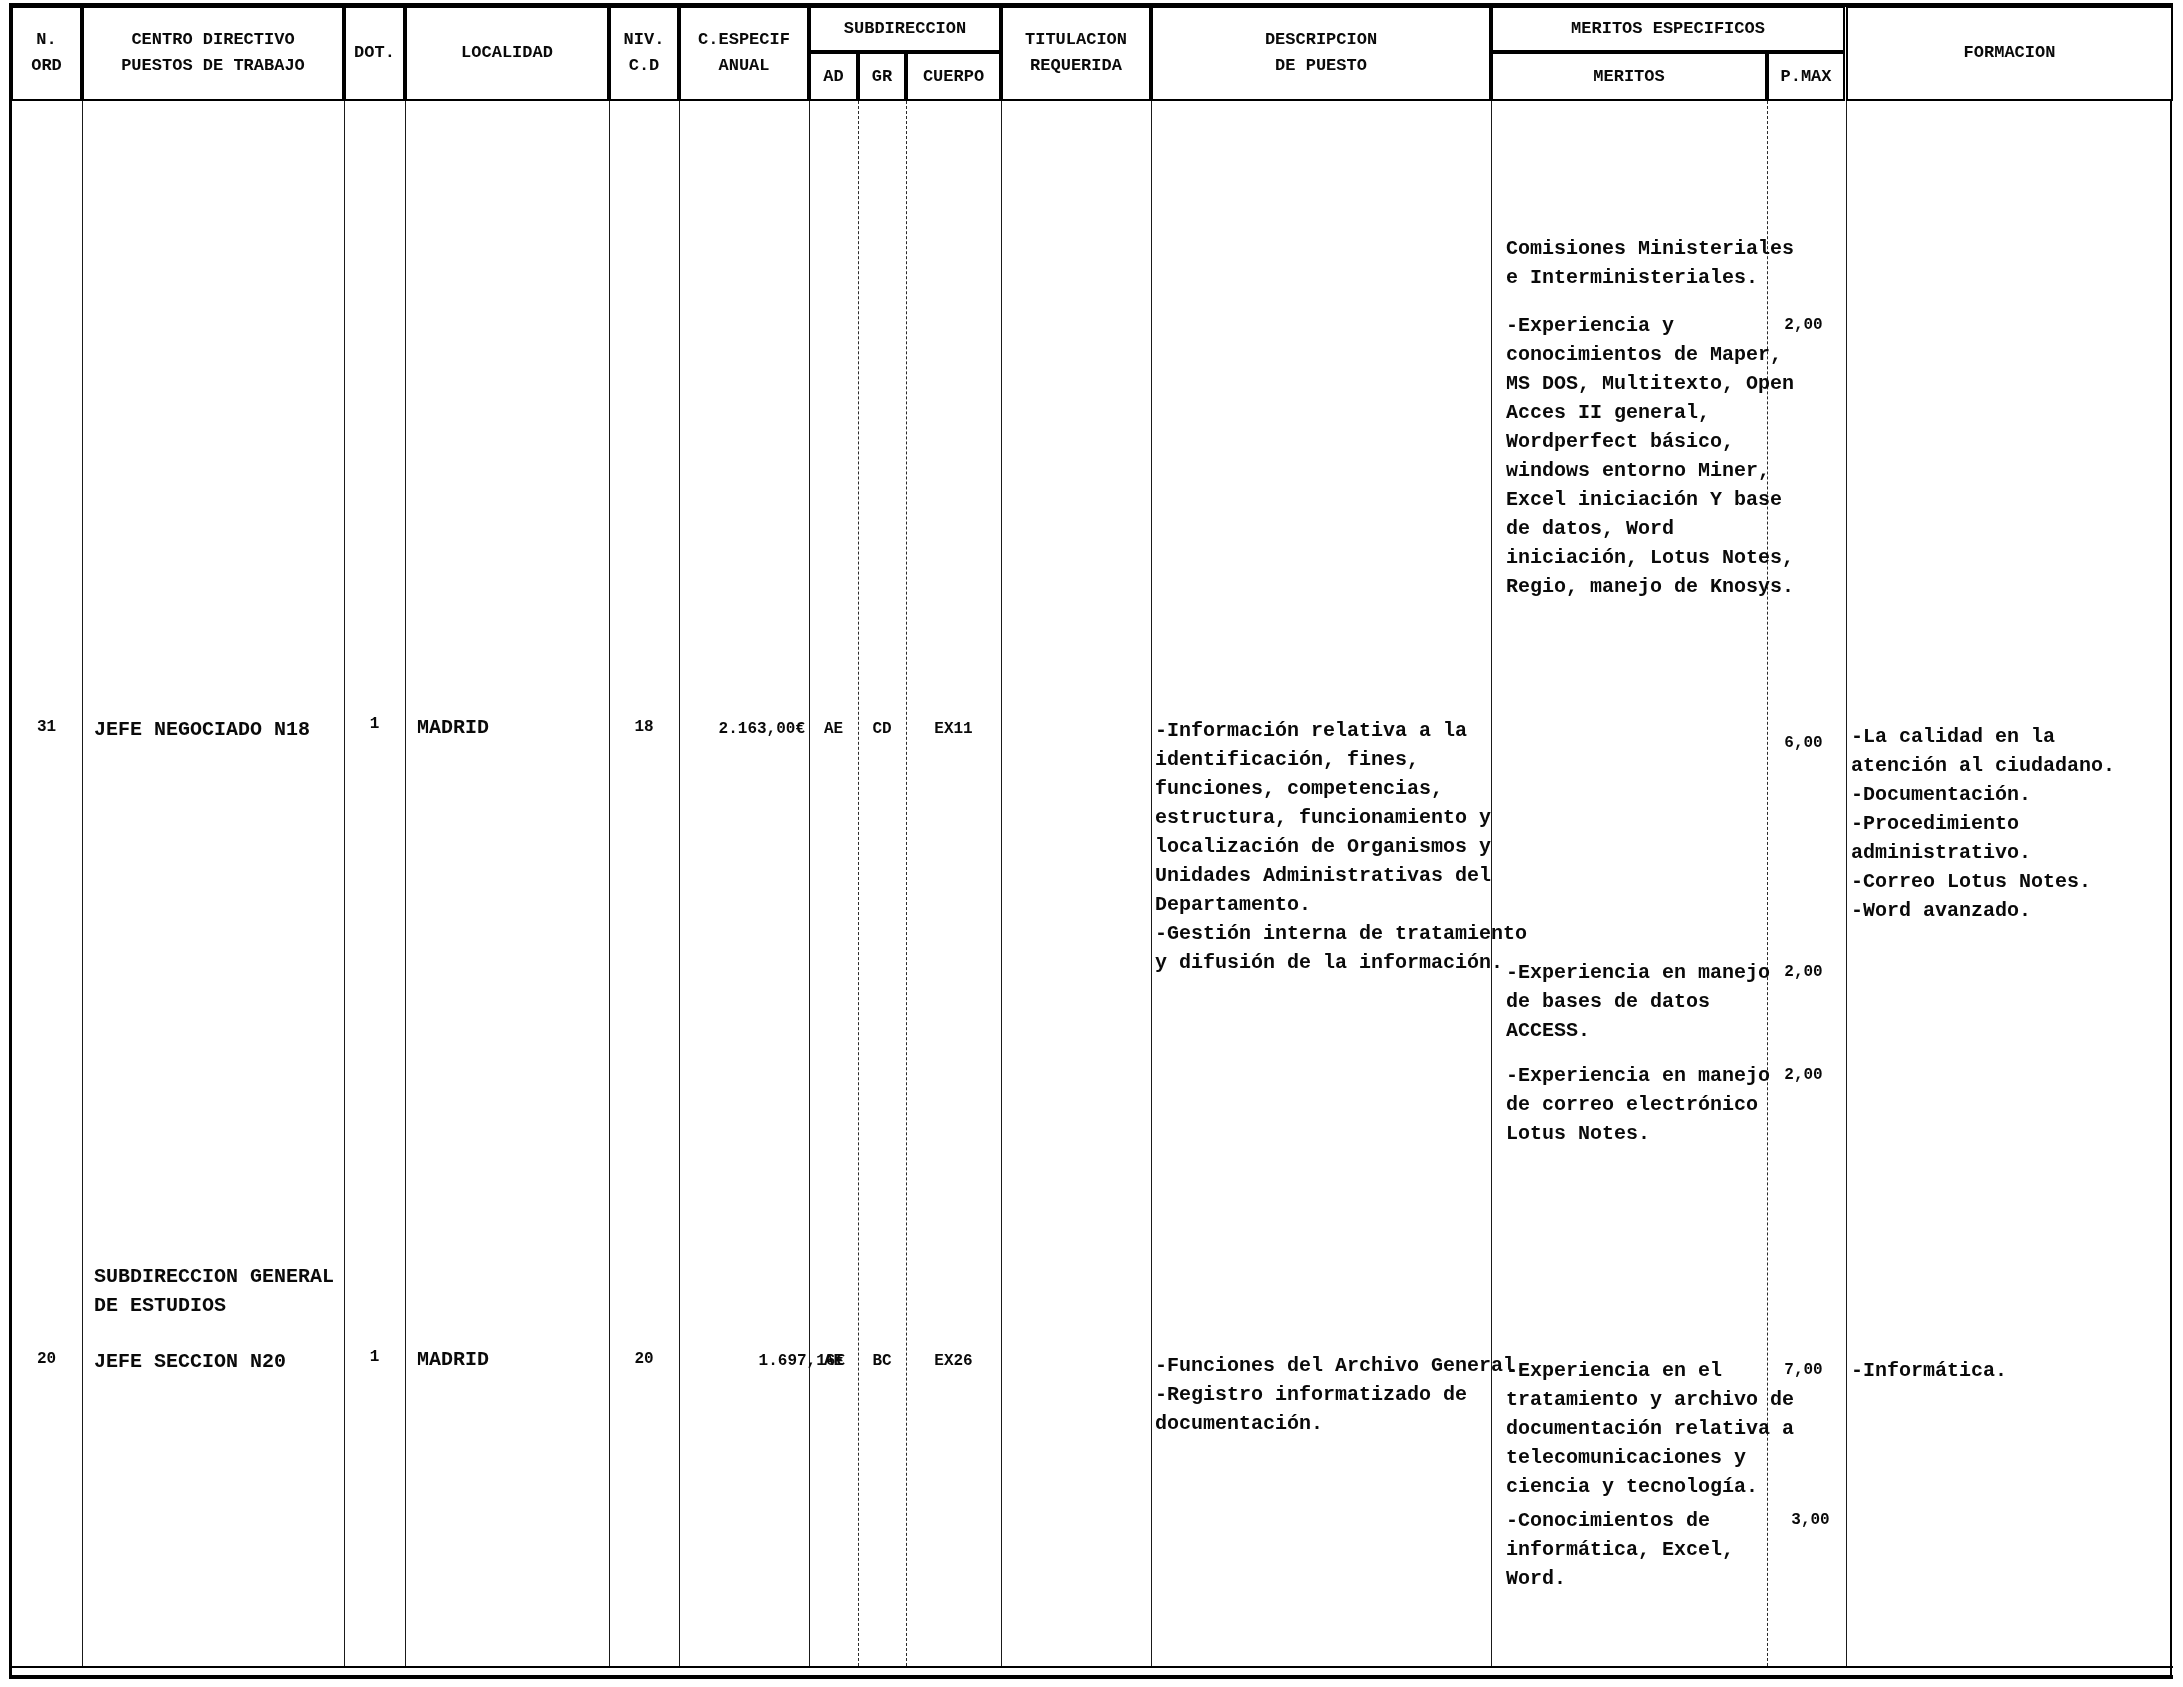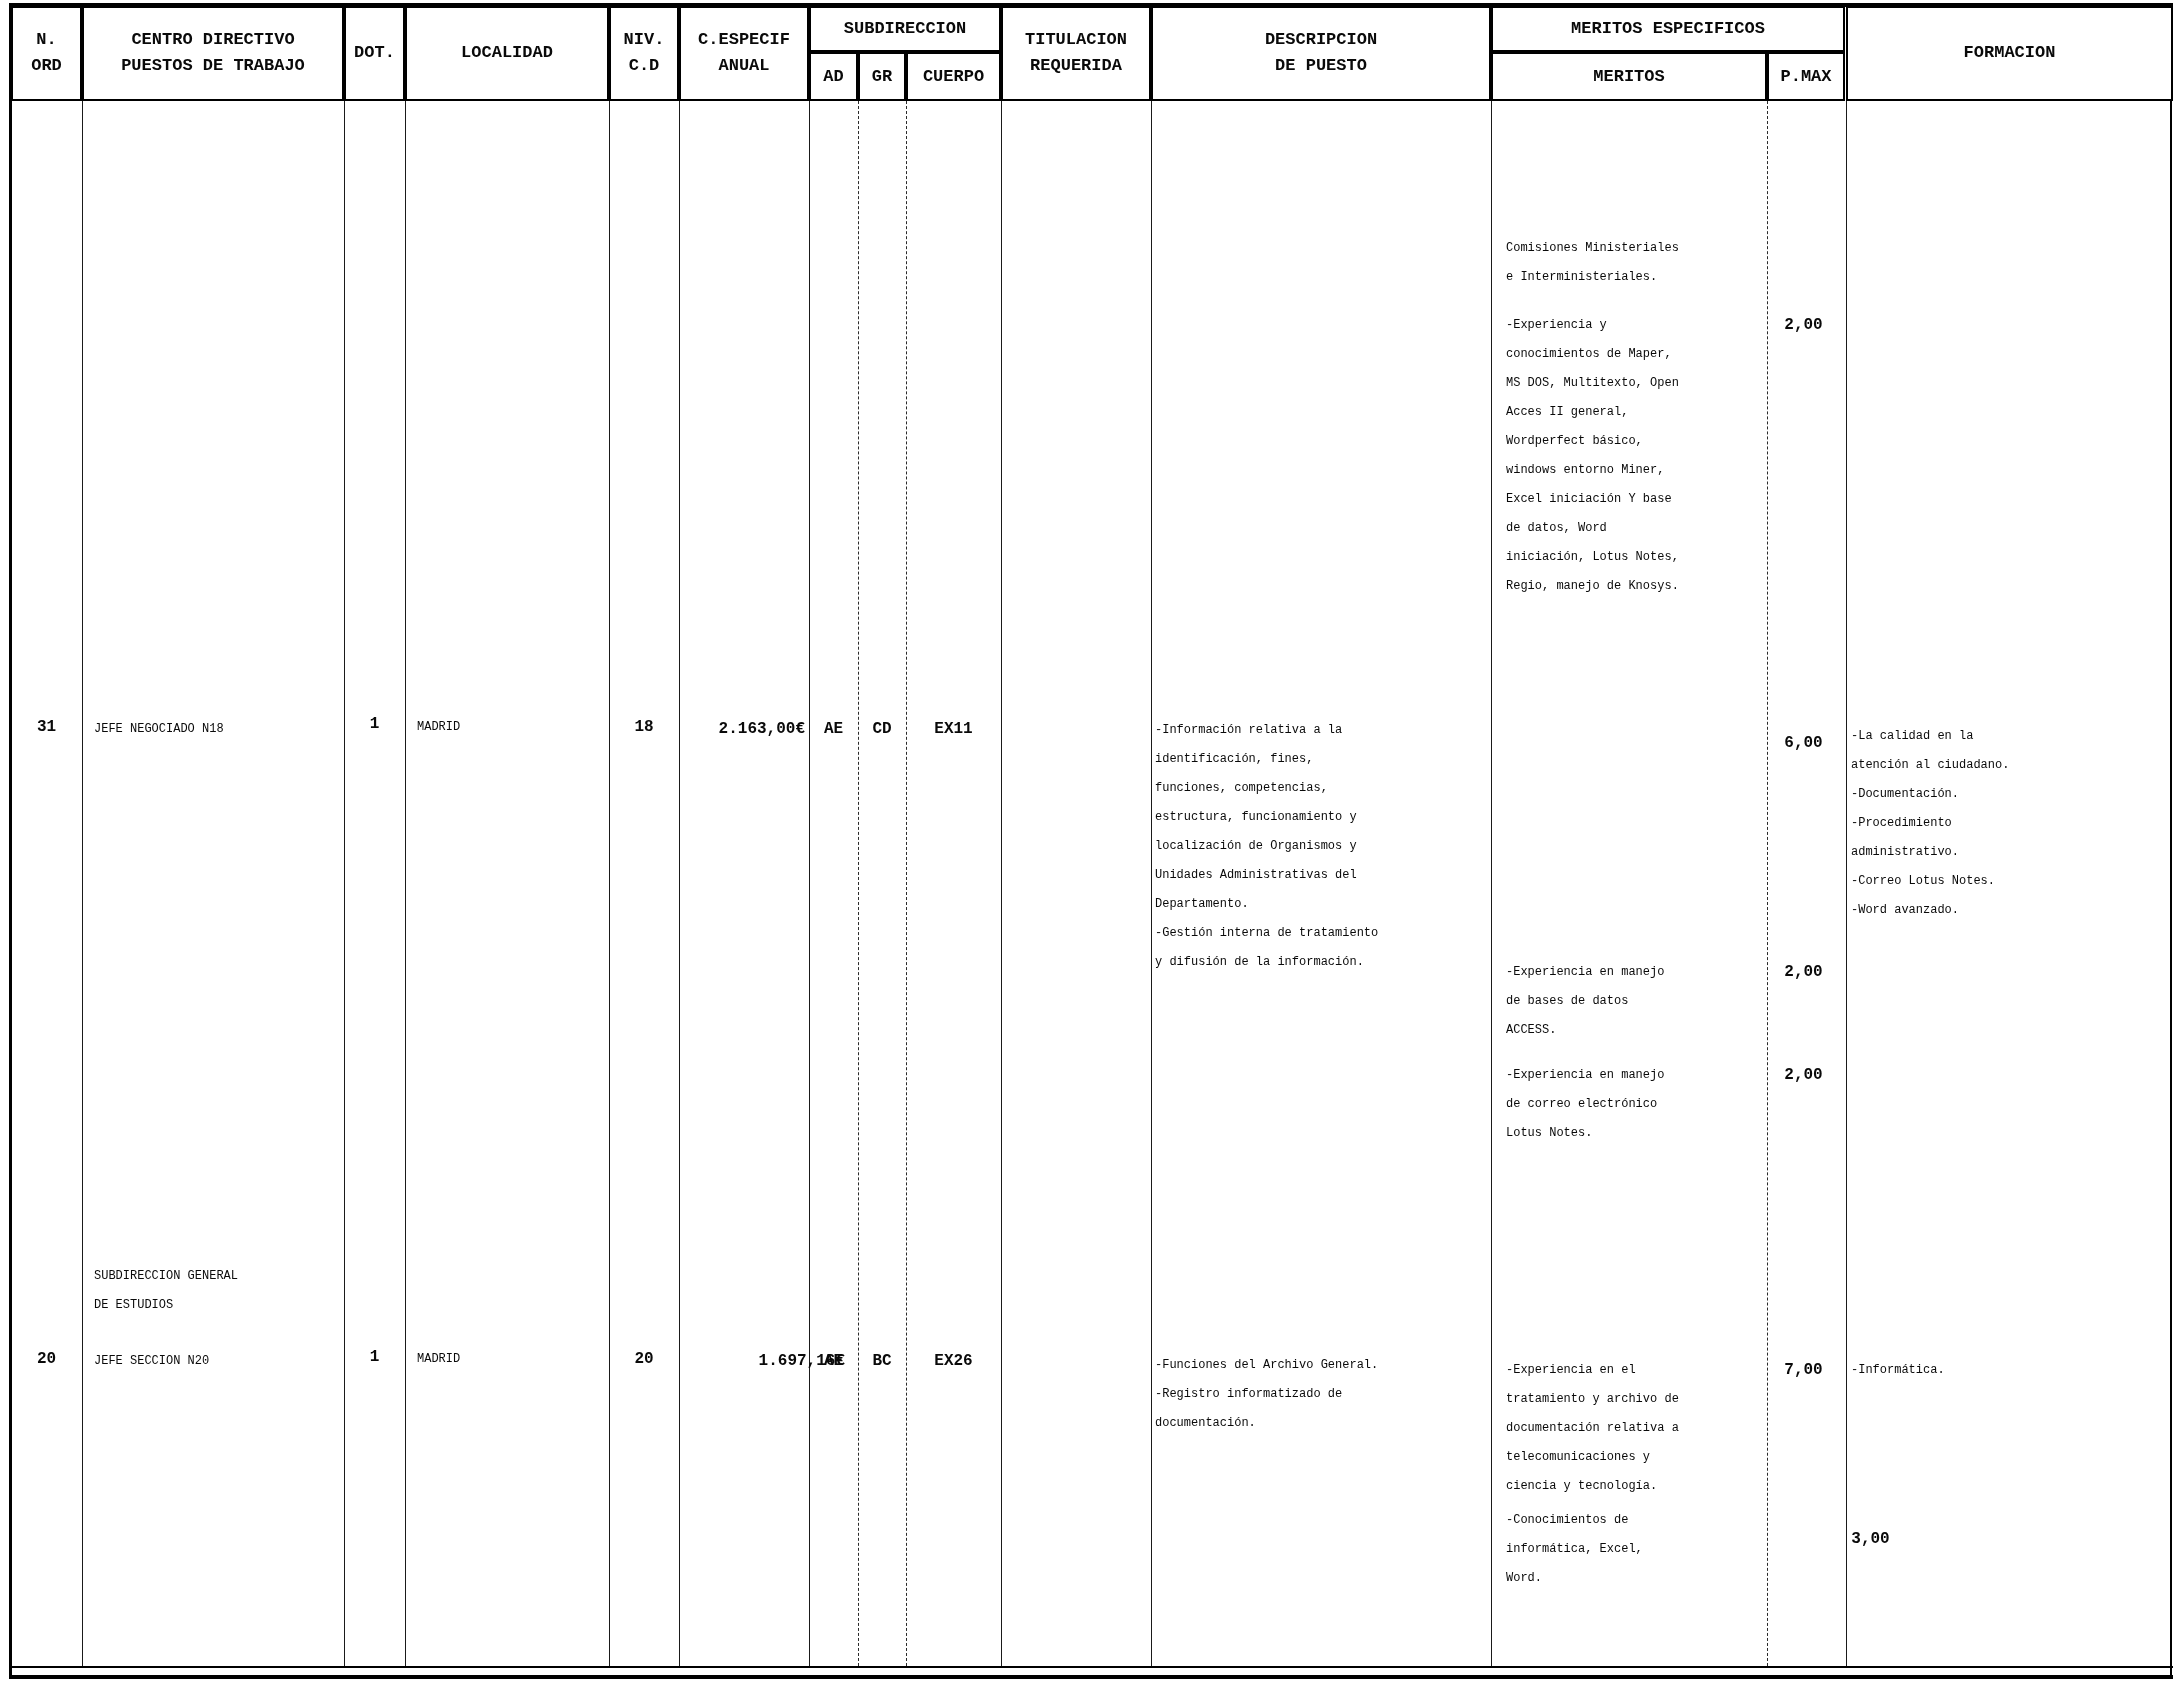--- a/index.html
+++ b/index.html
@@ -19,21 +19,21 @@
     text-align:center;
     white-space:pre;
     font-weight:bold;font-size:17px;line-height:26px;
     box-sizing:border-box;
     background:#fff;
   }
   
   .tb{
     position:absolute;
     white-space:pre;
-    font-weight:normal;font-size:12px;line-height:29px;
+    font-weight:bold;font-size:20px;line-height:29px;
   }
   
   .cc{
     position:absolute;
     text-align:center;
     white-space:pre;
     font-weight:bold;font-size:16px;line-height:29px;
   }
   
   .rc{
@@ -168,18 +168,18 @@
 
   <div class="tb" style="left:1506px;top:1356px;">-Experiencia en el
 tratamiento y archivo de
 documentación relativa a
 telecomunicaciones y
 ciencia y tecnología.</div>
   <div class="cc" style="left:1767px;top:1356px;width:73px;">7,00</div>
   <div class="tb" style="left:1506px;top:1506px;">-Conocimientos de
 informática, Excel,
 Word.</div>
-  <div class="cc" style="left:1834px;top:1506px;width:73px;margin-top:19px;">3,00</div>
+  <div class="cc" style="left:1774px;top:1506px;width:73px;">3,00</div>
 
   <div class="tb" style="left:1851px;top:1356px;">-Informática.</div>
 
 </div>
 
 
 </body></html>

